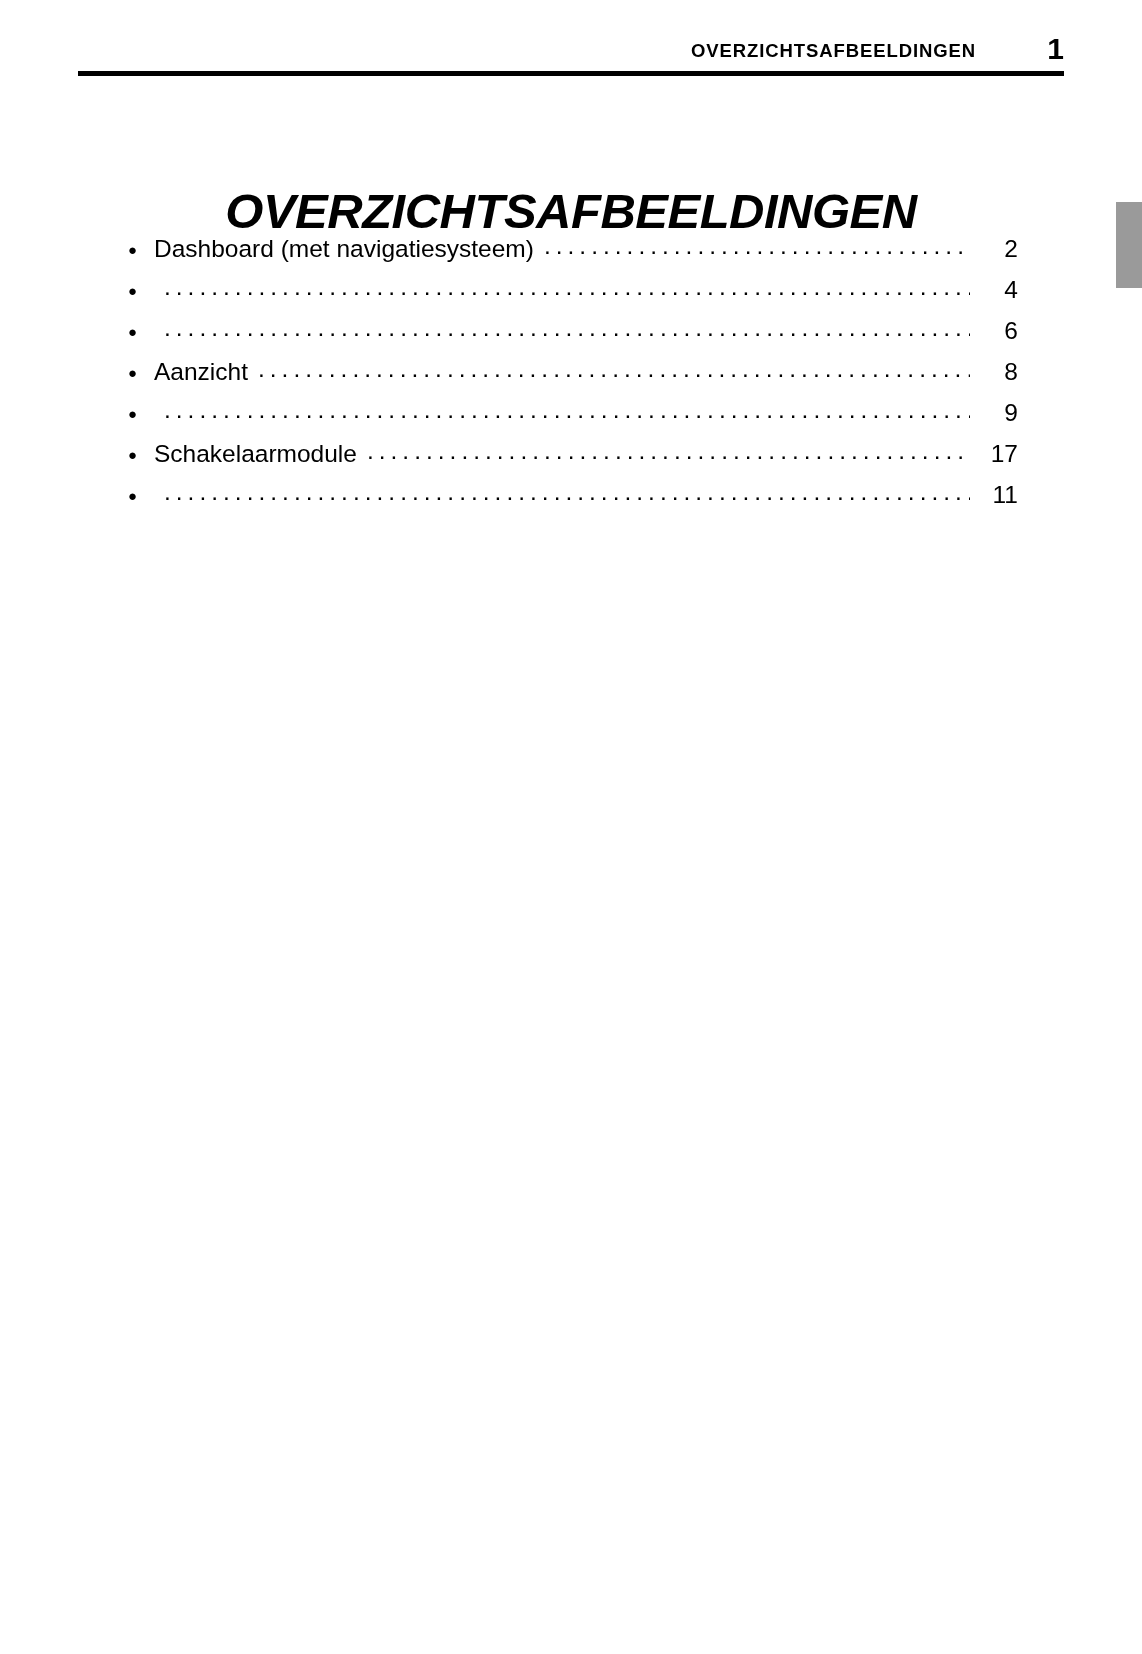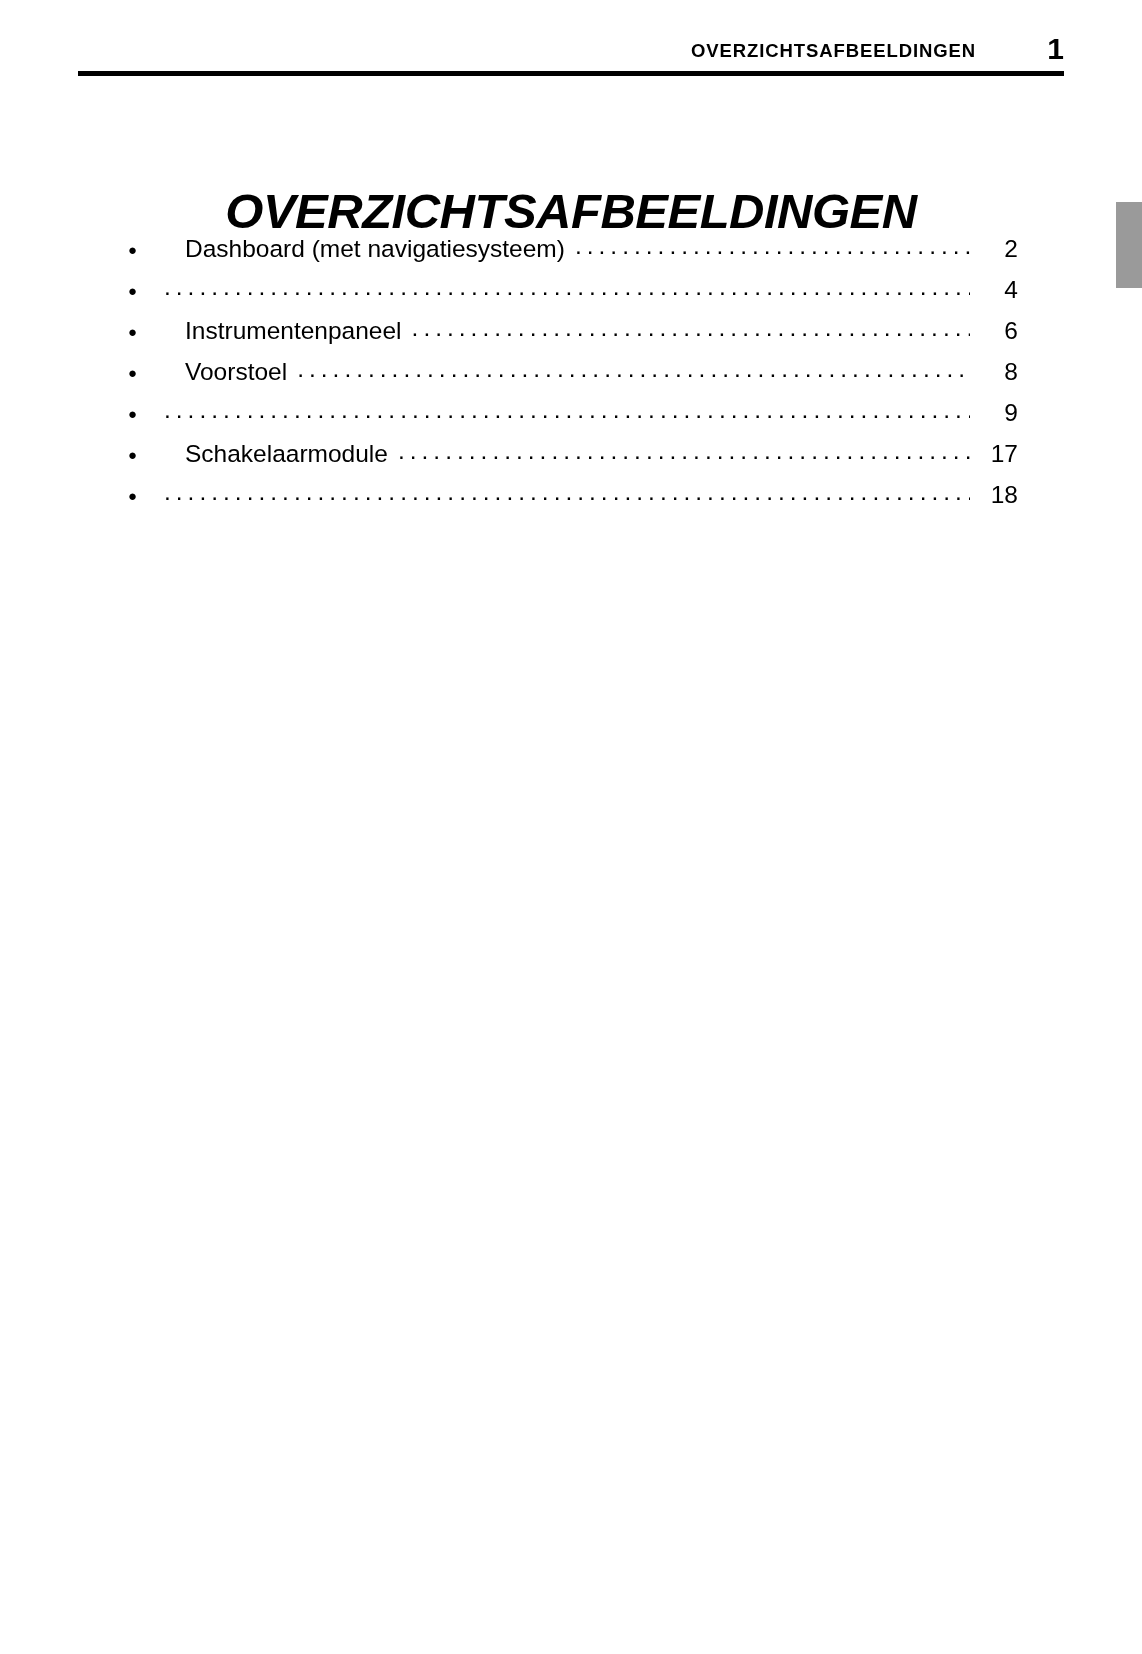--- a/index.html
+++ b/index.html
@@ -100,21 +100,20 @@
     flex: 0 0 auto;
     width: 26px;
     font-size: 15px;
     line-height: 41px;
     text-align: left;
     transform: translateY(-2px);
   }
   .toc-label {
     flex: 0 0 auto;
     white-space: nowrap;
-    margin-left: 31px;
   }
   .toc-leader {
     flex: 1 1 auto;
     overflow: hidden;
     white-space: nowrap;
     font-size: 24.5px;
     letter-spacing: 5.0px;
     margin: 0 6px 0 10px;
     transform: translateY(-3px);
     color: #000;
@@ -151,46 +150,45 @@
     </div>
 
     <div class="toc-row">
       <span class="toc-bullet">●</span>
       <span class="toc-leader">..................................................................................</span>
       <span class="toc-page">4</span>
     </div>
 
     <div class="toc-row">
       <span class="toc-bullet">●</span>
-      <span class="toc-label">Instrumentenpaneel</span>
       <span class="toc-leader">..................................................................................</span>
       <span class="toc-page">6</span>
     </div>
 
     <div class="toc-row">
       <span class="toc-bullet">●</span>
-      <span class="toc-label">Voorstoel</span>
+      <span class="toc-label">Aanzicht</span>
       <span class="toc-leader">..................................................................................</span>
       <span class="toc-page">8</span>
     </div>
 
     <div class="toc-row">
       <span class="toc-bullet">●</span>
       <span class="toc-leader">..................................................................................</span>
       <span class="toc-page">9</span>
     </div>
 
     <div class="toc-row">
       <span class="toc-bullet">●</span>
       <span class="toc-label">Schakelaarmodule</span>
       <span class="toc-leader">..................................................................................</span>
       <span class="toc-page">17</span>
     </div>
 
     <div class="toc-row">
       <span class="toc-bullet">●</span>
       <span class="toc-leader">..................................................................................</span>
-      <span class="toc-page">18</span>
+      <span class="toc-page">11</span>
     </div>
 
   </div>
 
 </div>
 
 </body></html>

